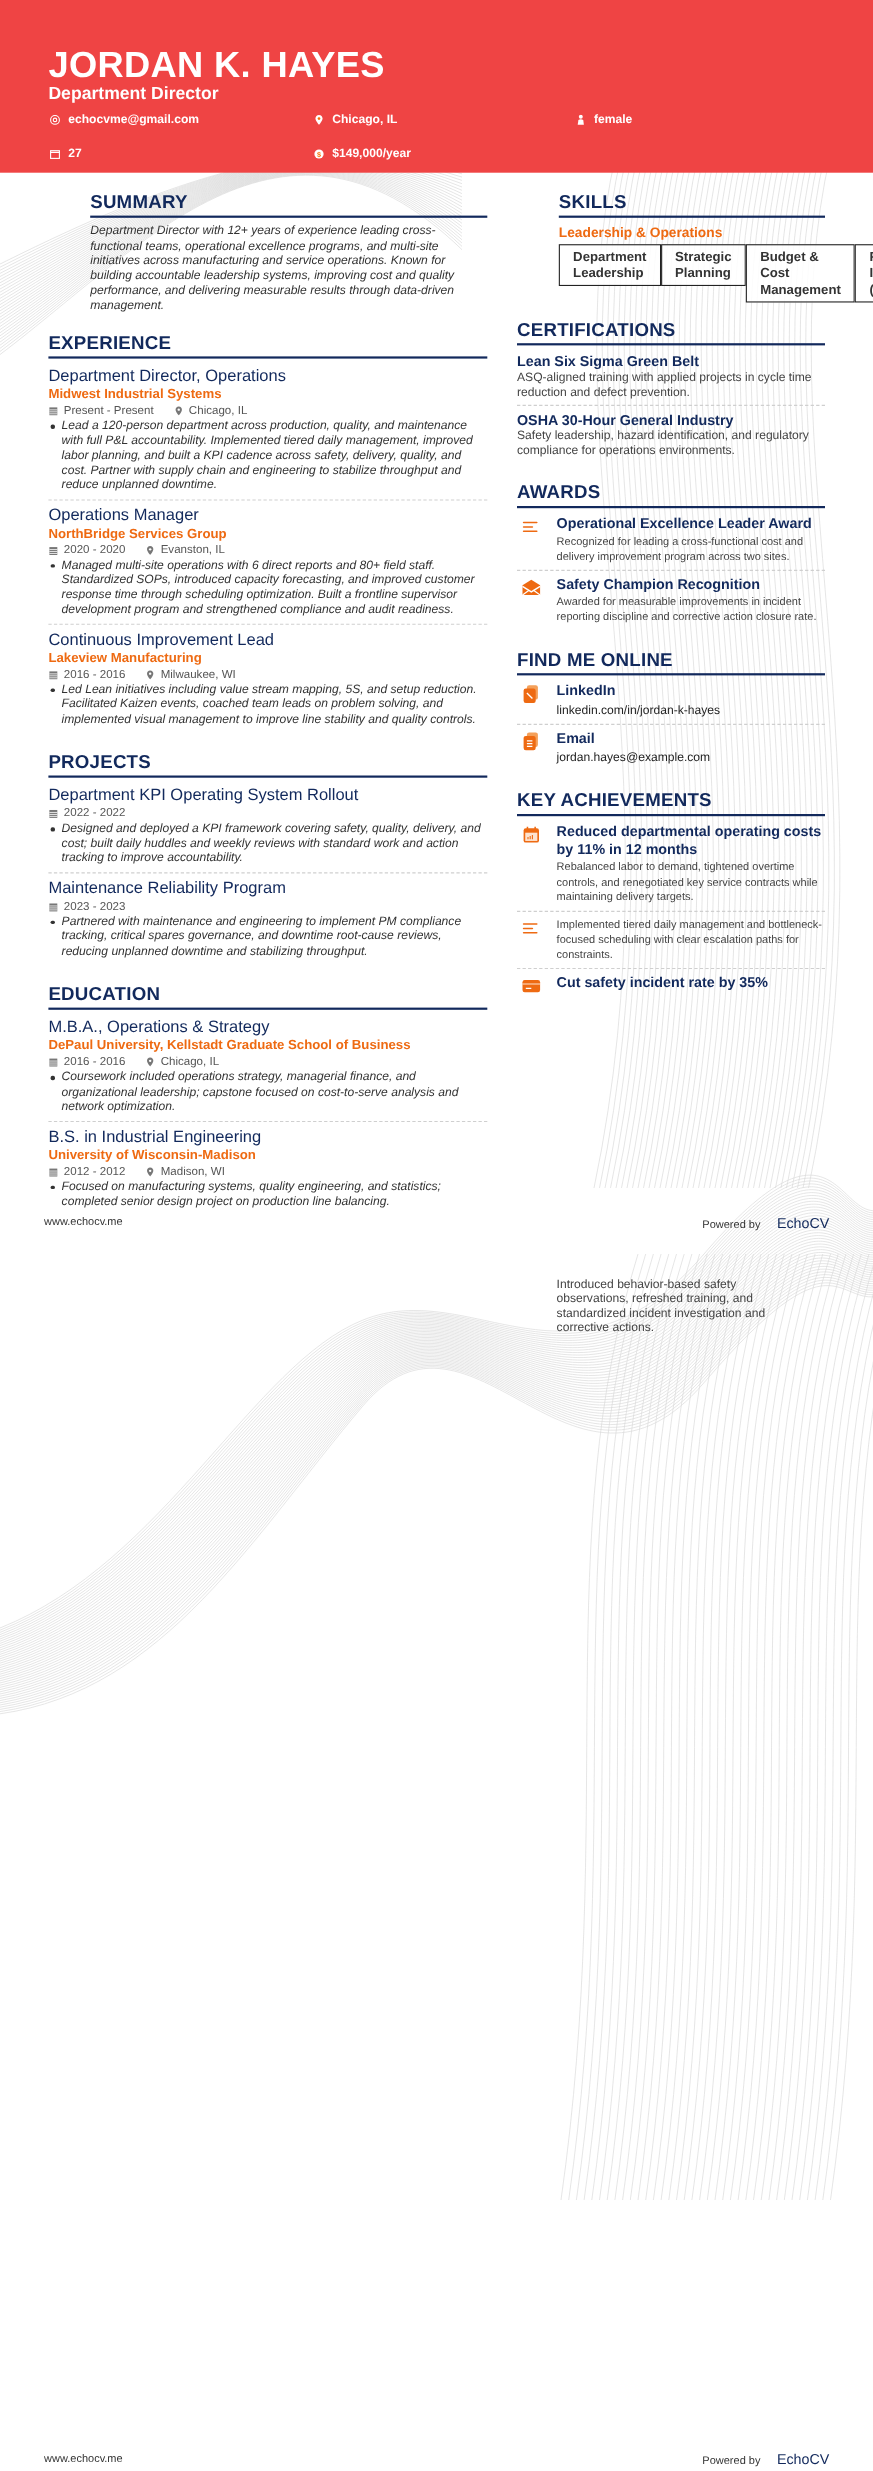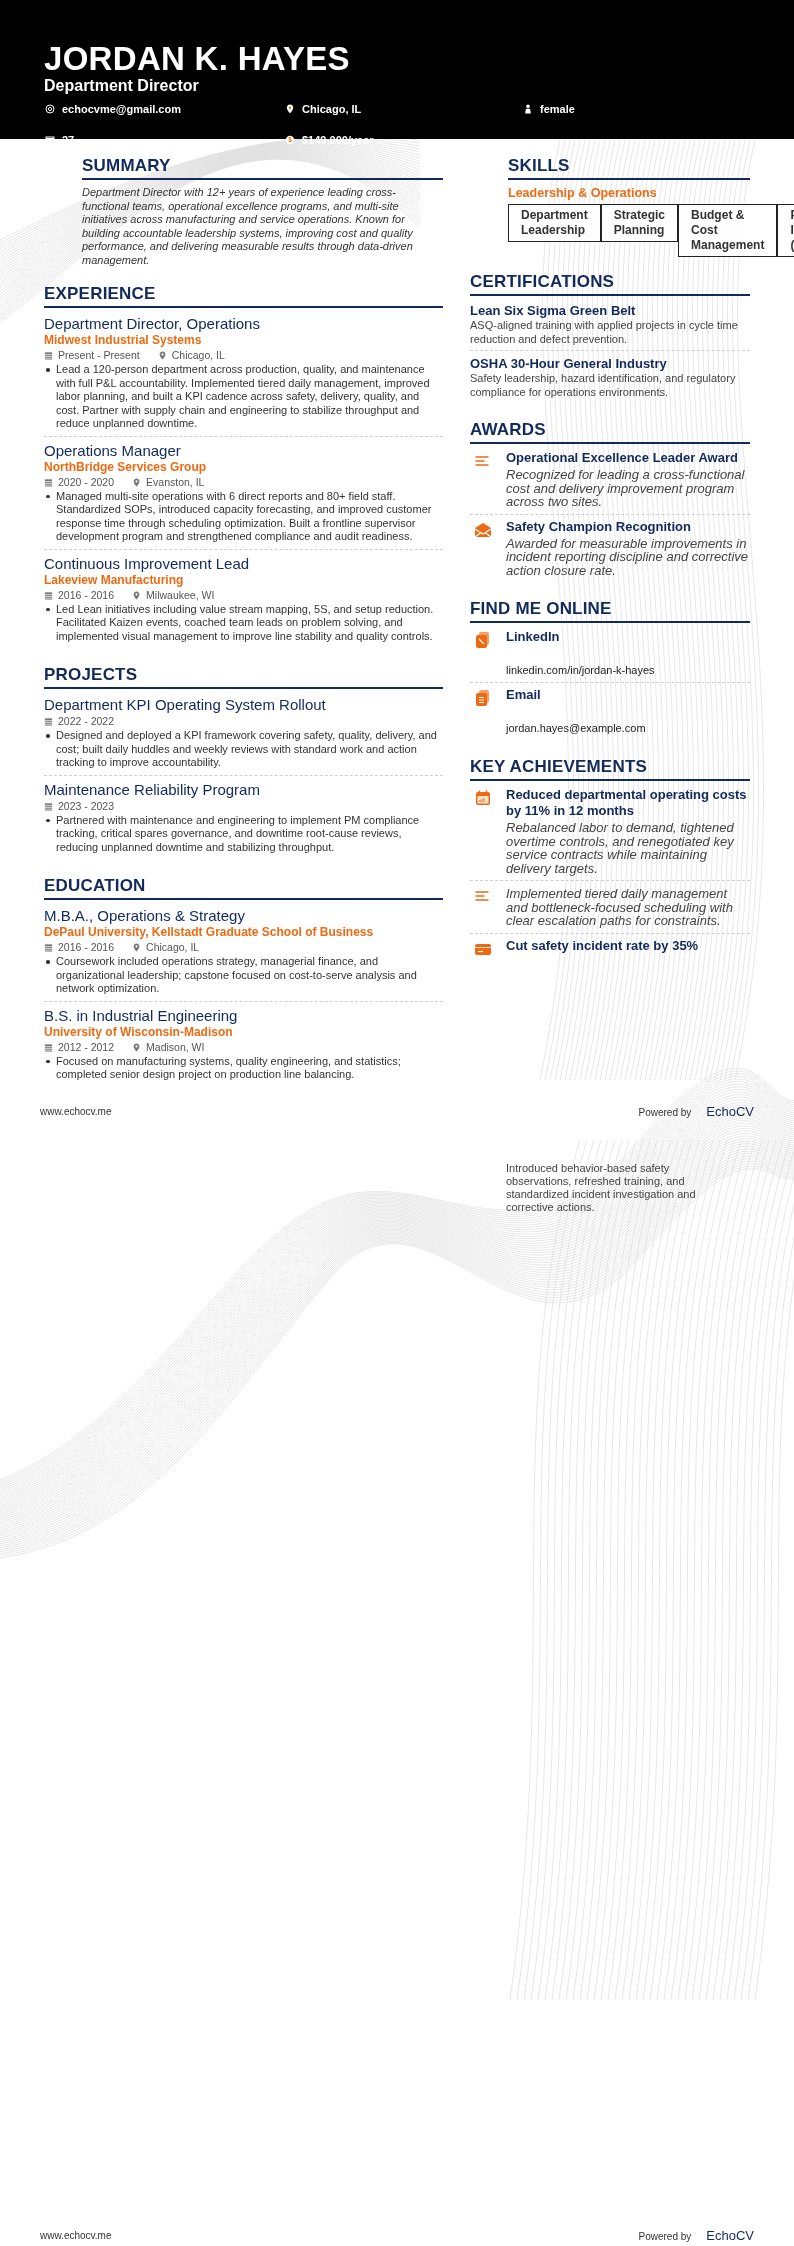--- a/index.html
+++ b/index.html
@@ -1,21 +1,21 @@
 <!DOCTYPE html>
 <html><head>
 <meta charset="utf-8">
 <style>
   * { box-sizing: border-box; margin: 0; padding: 0; }
   html, body { width: 794px; background: #ffffff; }
   body { font-family: "Liberation Sans", "DejaVu Sans", sans-serif; color: #333; position: relative; height: 2246px; overflow: hidden; }
 
   .waves { position: absolute; left: 0; top: 0; width: 794px; height: 2246px; z-index: 0; pointer-events: none; }
 
-  .header { position: relative; z-index: 2; background: #000000; height: 139px; padding: 42px 64px 0 44px; color: #fff; }
+  .header { position: relative; z-index: 2; background: #ef4444; height: 157px; padding: 42px 64px 0 44px; color: #fff; }
   .header .name { font-size: 33px; font-weight: 700; letter-spacing: 0.3px; line-height: 34px; }
   .header .title { font-size: 16px; font-weight: 700; line-height: 20px; margin-top: 0px; }
   .contacts { display: grid; grid-template-columns: 240px 238px 200px; margin-top: 6px; row-gap: 17px; }
   .contact { display: flex; align-items: center; font-size: 11px; font-weight: 700; height: 14px; }
   .contact .ic { width: 12px; height: 12px; margin-right: 6px; display: inline-flex; align-items: center; justify-content: center; }
   .contact .ic svg { width: 10px; height: 10px; }
 
   .page { position: relative; z-index: 2; display: flex; padding: 0 44px; }
   .left { width: 399px; margin-right: 27px; }
   .right { width: 280px; }
@@ -27,40 +27,40 @@
   .summary { font-size: 11px; line-height: 13.5px; color: #333; font-style: italic; }
 
   .entry { padding-bottom: 5px; border-bottom: 1px dashed #cfcfcf; margin-bottom: 4px; }
   .entry.last { border-bottom: none; }
   .entry-title { font-size: 15px; color: #12295c; line-height: 19px; }
   .entry-org { font-size: 12px; font-weight: 700; color: #ee6a12; line-height: 15px; }
   .meta { display: flex; align-items: center; font-size: 10.5px; color: #555; line-height: 13px; margin-top: 1px; }
   .meta .mi { display: inline-flex; align-items: center; margin-right: 18px; }
   .meta svg { width: 9px; height: 9px; margin-right: 5px; }
   .bullets { list-style: none; margin-top: 1px; }
-  .bullets li { position: relative; padding-left: 12px; font-size: 11px; line-height: 13.5px; color: #333; }
+  .bullets li { position: relative; padding-left: 12px; font-size: 11px; line-height: 13.5px; color: #333; font-style: italic; }
   .bullets li::before { content: ""; position: absolute; left: 2px; top: 5px; width: 3.5px; height: 3.5px; border-radius: 50%; background: #333; }
 
   .skill-cat { font-size: 12.5px; font-weight: 700; color: #ee6a12; line-height: 15px; margin-top: 2px; margin-bottom: 3px; }
   .skill-tag { display: inline-block; border: 1.5px solid #222; padding: 3px 12px; font-size: 12px; font-weight: 700; color: #333; line-height: 15px; margin-bottom: 9px; background: rgba(255,255,255,0.85); }
   .skills-list { display: flex; flex-direction: row; align-items: flex-start; }
 
   .cert { padding-bottom: 4px; border-bottom: 1px dashed #cfcfcf; margin-bottom: 4px; }
   .cert.last { border-bottom: none; }
   .cert-title { font-size: 13px; font-weight: 700; color: #12295c; line-height: 17px; }
   .cert-desc { font-size: 11px; color: #444; line-height: 13.5px; }
 
   .icon-entry { display: flex; padding-bottom: 5px; border-bottom: 1px dashed #cfcfcf; margin-bottom: 4px; }
   .icon-entry.last { border-bottom: none; }
   .icon-entry .ie-icon { width: 36px; flex-shrink: 0; padding-top: 2px; padding-left: 4px; }
   .icon-entry .ie-icon svg { width: 18px; height: 18px; }
   .icon-entry .ie-body { flex: 1; }
   .ie-title { font-size: 13px; font-weight: 700; color: #12295c; line-height: 16px; }
-  .ie-desc { font-size: 13px; color: #444; line-height: 13.5px; margin-top: 2px; font-style: italic; }
-  .ie-sub { font-size: 11px; color: #222; line-height: 14px; margin-top: 18px; }
+  .ie-desc { font-size: 10px; color: #444; line-height: 13.5px; margin-top: 2px; }
+  .ie-sub { font-size: 11px; color: #222; line-height: 14px; margin-top: 3px; }
 
   .footer { position: absolute; left: 40px; right: 40px; z-index: 2; display: flex; justify-content: space-between; align-items: center; font-size: 10px; color: #333; }
   .footer .brand { font-size: 13px; color: #12295c; }
   .footer .pb { display: flex; align-items: baseline; }
   .footer .pb span:first-child { font-size: 10px; margin-right: 15px; color: #333; }
 
   .overflow-text { position: absolute; z-index: 2; left: 506px; top: 1162px; width: 210px; font-size: 11px; line-height: 13px; color: #444; }
 </style>
 </head>
 <body>

